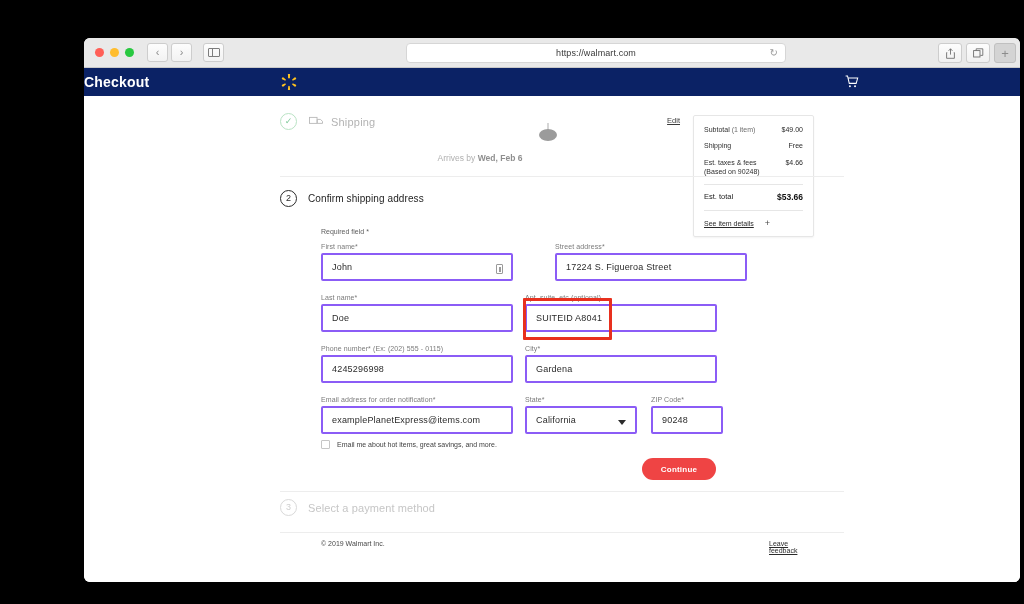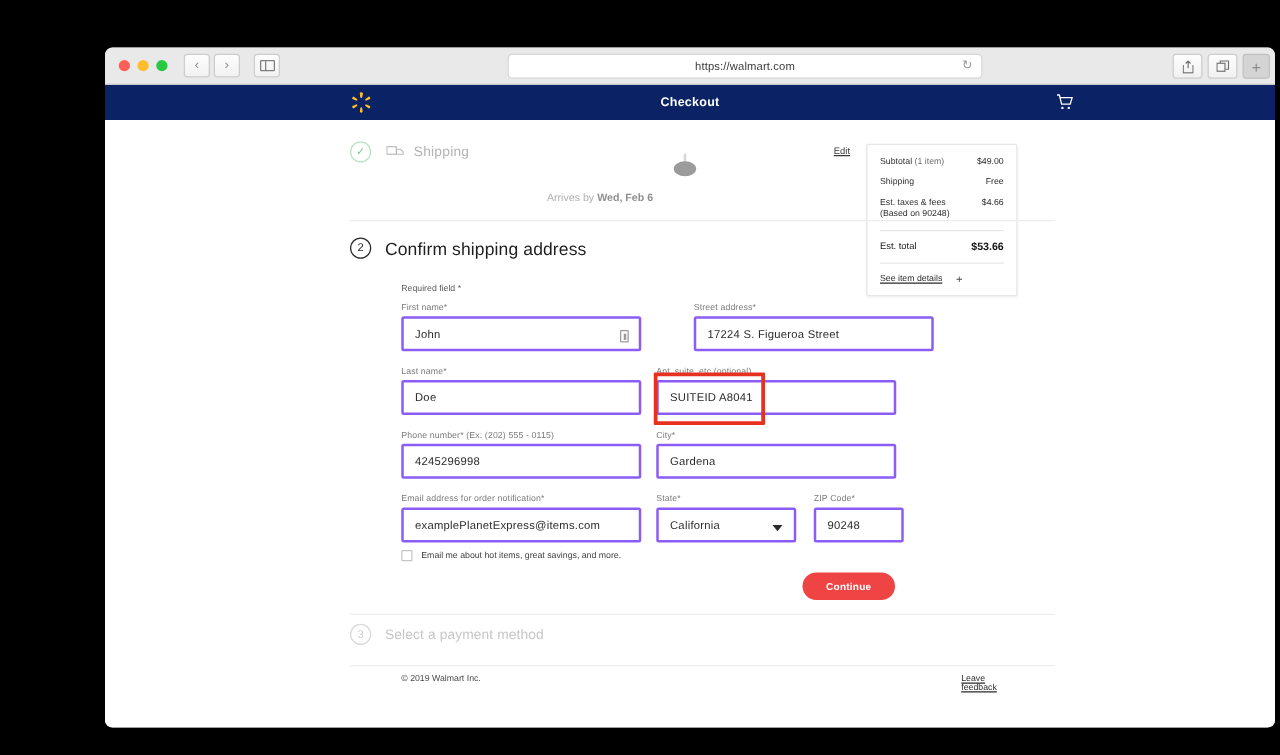--- a/index.html
+++ b/index.html
@@ -97,22 +97,22 @@
 
   
   #wm-header {
     position: relative;
     height: 28px;
     background: #0b2265;
     display: flex; align-items: center;
   }
   #wm-logo { position: absolute; left: 196px; top: 5px; width: 18px; height: 18px; }
   #wm-title {
-    width: 100%; text-align: center;
-    color: #fff; font-size: 10px; font-weight: bold;
+    width: 100%; 
+    color: #fff; font-size: 14px; font-weight: bold;
     letter-spacing: .2px;
   }
   #cart-icon { position: absolute; right: 160px; top: 6px; width: 16px; height: 16px; }
 
   
   #page {
     position: relative;
     height: 486px;
     background: #ffffff;
   }
@@ -191,21 +191,21 @@
 
   
   #step2-row { position: absolute; left: 0px; top: 94px; display: flex; align-items: center; }
   .num-circle {
     width: 17px; height: 17px; border-radius: 50%;
     border: 1px solid #2b2b2b; color: #2b2b2b;
     display: flex; align-items: center; justify-content: center;
     font-size: 9px; line-height: 1;
   }
   .num-circle.muted { border-color: #d9d9d9; color: #cfcfcf; }
-  #step2-label { margin-left: 11px; font-size: 14px; color: #1e1e1e; letter-spacing: .1px; }
+  #step2-label { margin-left: 11px; font-size: 10px; color: #1e1e1e; letter-spacing: .1px; }
   #step3-row { position: absolute; left: 0px; top: 403px; display: flex; align-items: center; }
   #step3-label { margin-left: 11px; font-size: 11px; color: #c6c6c6; letter-spacing: .1px; }
 
   
   #required-note {
     position: absolute; left: 41px; top: 132px;
     font-size: 7px; color: #5d5d5d;
   }
   .field { position: absolute; }
   .field-label {

